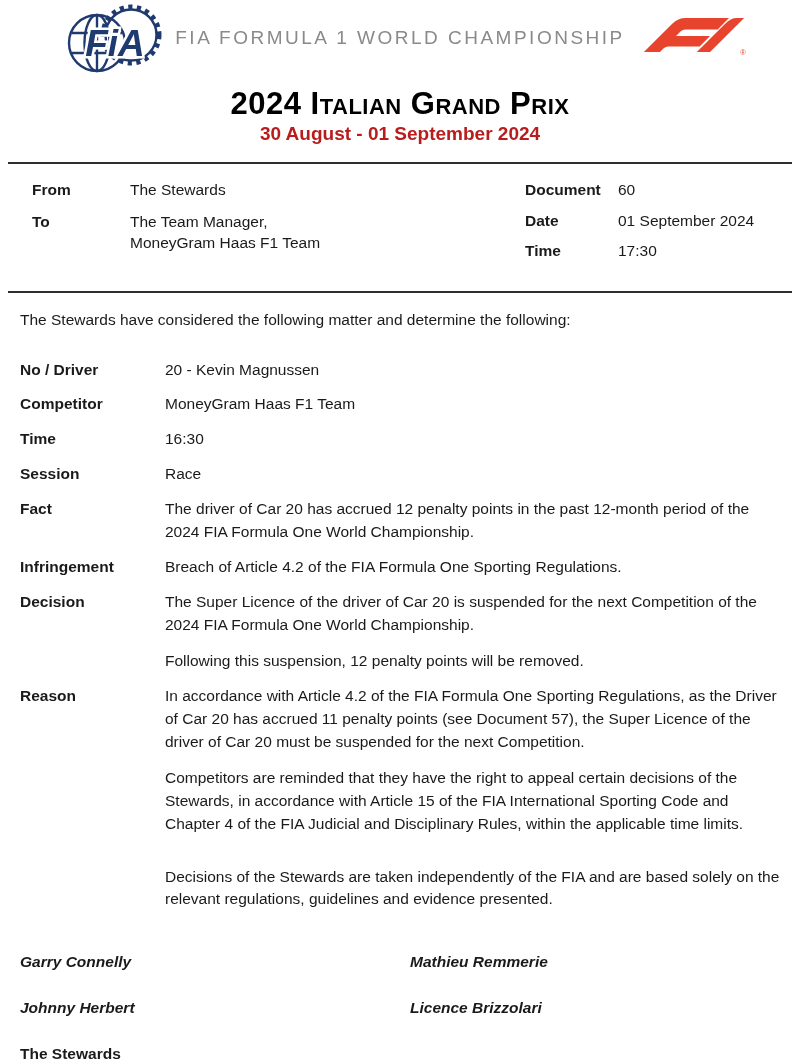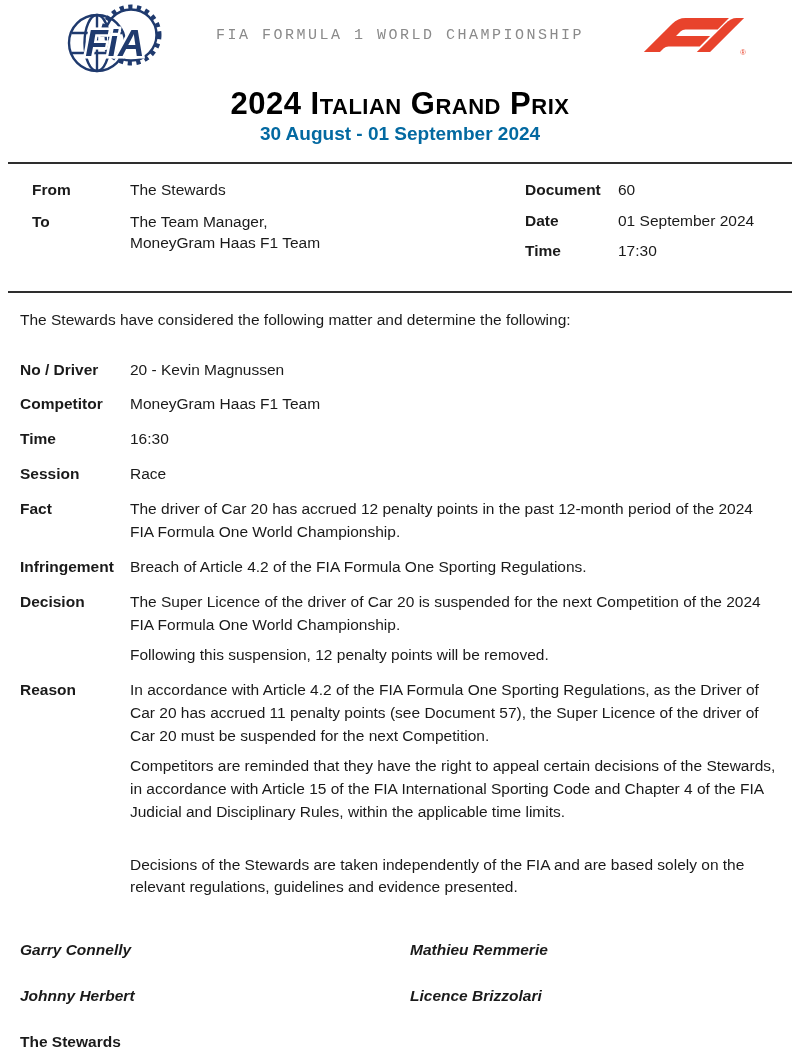--- a/index.html
+++ b/index.html
@@ -12,61 +12,60 @@
   }
   .page { position: relative; width: 800px; height: 1059px; }
 
   
   .header { position: relative; height: 82px; }
   .fia-logo { position: absolute; left: 58px; top: 2px; }
   .championship {
     position: absolute; left: 0; right: 0; top: 27px;
     text-align: center;
     color: #8a8a8a;
-    font-size: 15px;
+    font-size: 19px;
     letter-spacing: 2.5px;
     font-weight: 400;
-    font-family: Liberation Mono, monospace;
   }
   .f1-logo { position: absolute; right: 54px; top: 14px; }
 
   
   .title-block { text-align: center; margin-top: 4px; }
   .event-title {
     font-size: 31px;
     font-weight: 700;
     font-variant: small-caps;
     letter-spacing: 0.5px;
     color: #000;
   }
-  .event-dates { font-size: 19px; font-weight: 700; color: #0369a1; margin-top: 1px; }
+  .event-dates { font-size: 19px; font-weight: 700; color: #b91c1c; margin-top: 1px; }
 
   
   .rule { border-top: 2.5px solid #2e2e2e; margin: 0 8px; }
   .rule-top { margin-top: 17px; }
 
   
   .meta { display: flex; padding: 15px 0 20px 0; }
   .meta-left { width: 525px; padding-left: 32px; }
   .meta-right { width: 255px; }
   .meta-row { display: flex; margin-bottom: 10px; line-height: 1.4; }
   .meta-right .meta-row { margin-bottom: 9px; }
   .meta-label { font-weight: 700; width: 98px; flex-shrink: 0; }
   .meta-right .meta-label { width: 93px; }
   .meta-value { font-weight: 400; }
 
   
   .content { padding: 0 20px; }
   .intro { margin-top: 16px; line-height: 1.45; }
 
   .fields { margin-top: 27px; }
-  .row { display: flex; margin-bottom: 12px; line-height: 1.48; }
+  .row { display: flex; margin-bottom: 12px; line-height: 1.48; gap: 35px; }
   .label { width: 110px; flex-shrink: 0; font-weight: 700; }
   .value { width: 648px; }
-  .value p + p { margin-top: 7px; }
+  .value p + p { margin-top: 13px; }
   .value p.spaced { margin-top: 30px; }
 
   
   .signatures { margin-top: 42px; padding: 0 20px; }
   .sig-row { display: flex; margin-bottom: 28px; font-style: italic; }
   .sig-name { font-weight: 700; }
   .sig-left { width: 390px; }
   .sig-closing { font-weight: 700; margin-top: 19px; }
 </style>
 </head>

